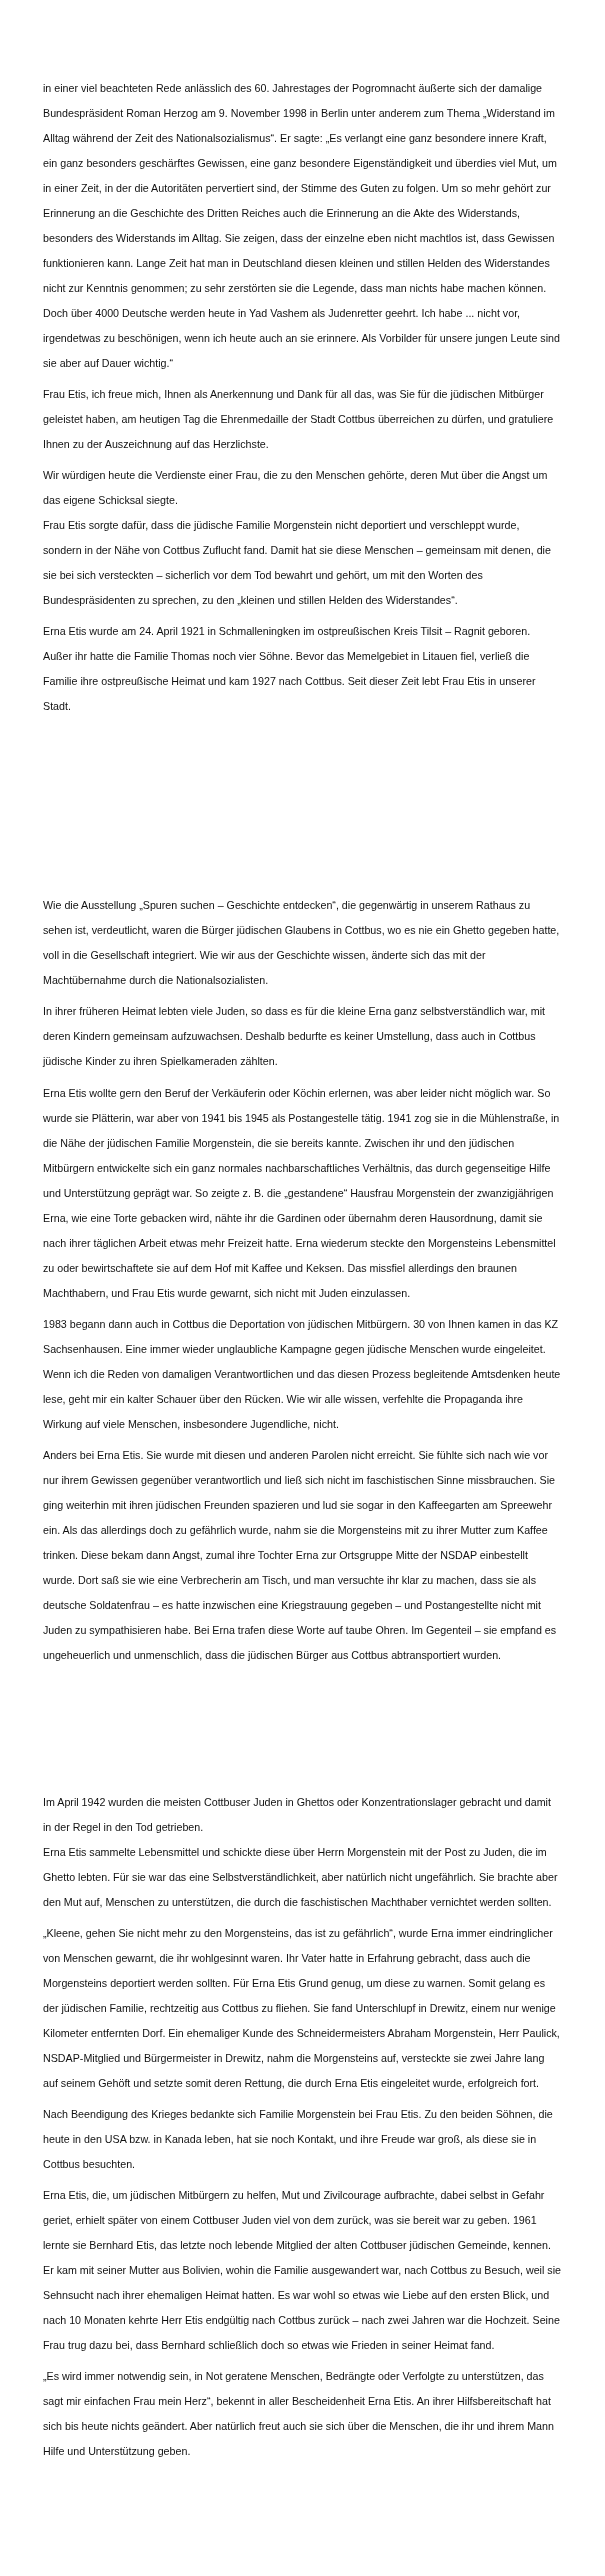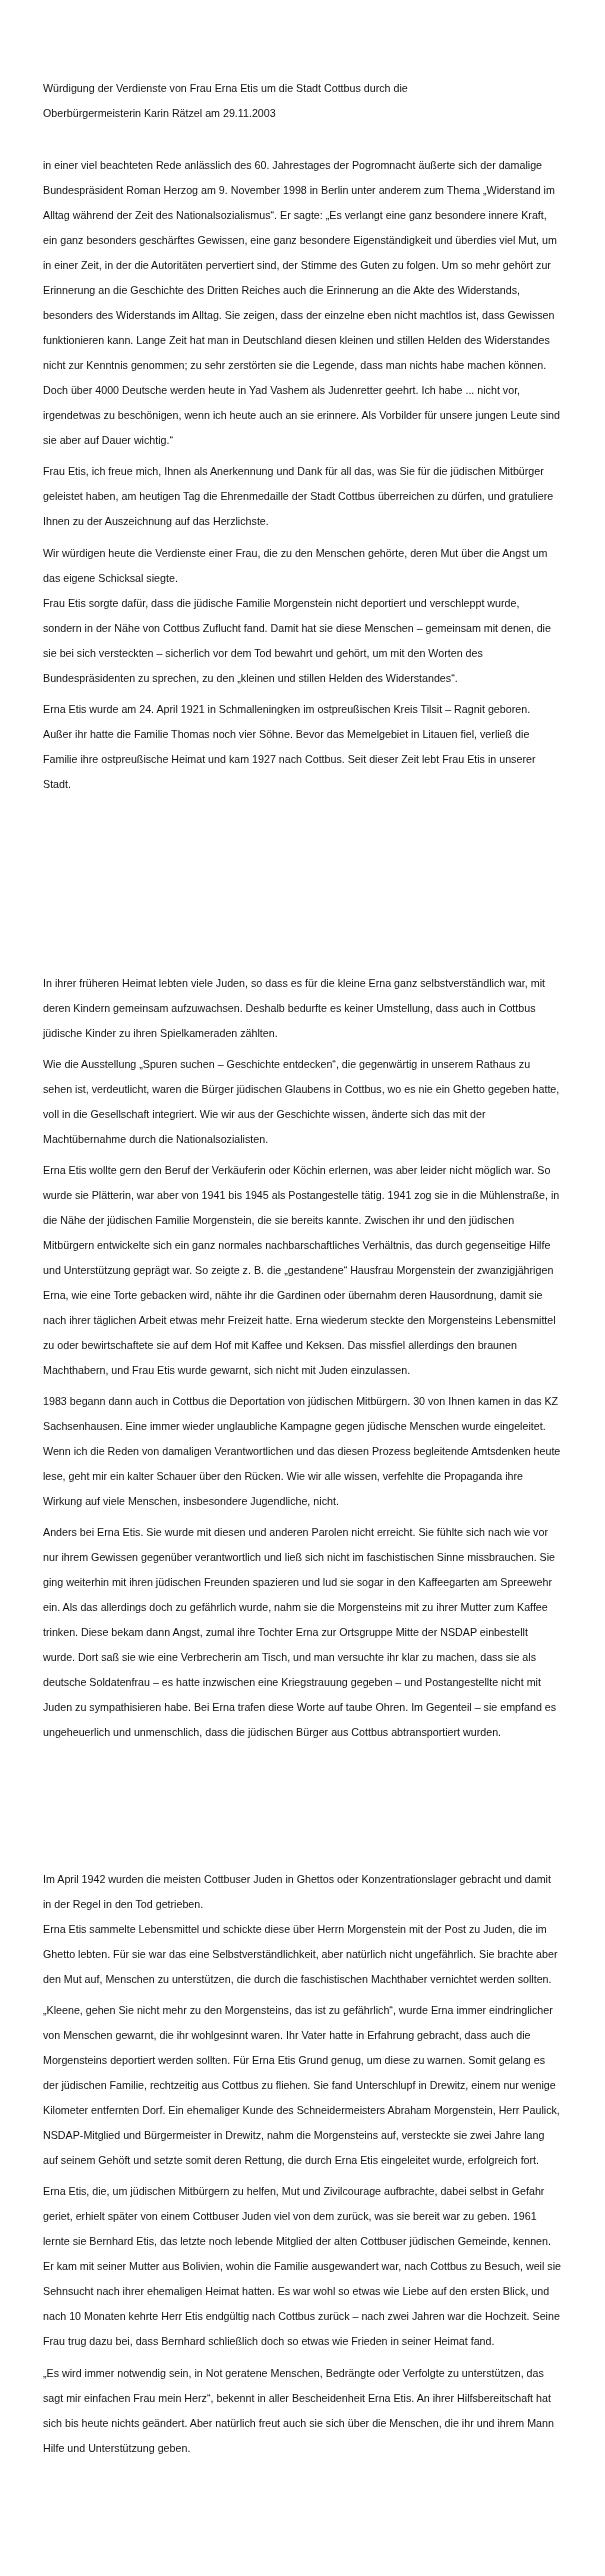--- a/index.html
+++ b/index.html
@@ -33,56 +33,55 @@
   }
   .page-gap-1 { height: 168px; }
   .page-gap-2 { height: 116px; }
 </style>
 </head>
 <body>
 
 <div class="doc">
 
   <section class="page-block">
-    <div class="para title">Würdigung der Verdienste von Frau Erna Etis um die Stadt Cottbus durch die
-Oberbürgermeisterin Karin Rätzel am 29.11.2003</div>
 
 
     <p class="para">in einer viel beachteten Rede anlässlich des 60. Jahrestages der Pogromnacht äußerte sich der damalige Bundespräsident Roman Herzog am 9. November 1998 in Berlin unter anderem zum Thema „Widerstand im Alltag während der Zeit des Nationalsozialismus“. Er sagte: „Es verlangt eine ganz besondere innere Kraft, ein ganz besonders geschärftes Gewissen, eine ganz besondere Eigenständigkeit und überdies viel Mut, um in einer Zeit, in der die Autoritäten pervertiert sind, der Stimme des Guten zu folgen. Um so mehr gehört zur Erinnerung an die Geschichte des Dritten Reiches auch die Erinnerung an die Akte des Widerstands, besonders des Widerstands im Alltag. Sie zeigen, dass der einzelne eben nicht machtlos ist, dass Gewissen funktionieren kann. Lange Zeit hat man in Deutschland diesen kleinen und stillen Helden des Widerstandes nicht zur Kenntnis genommen; zu sehr zerstörten sie die Legende, dass man nichts habe machen können. Doch über 4000 Deutsche werden heute in Yad Vashem als Judenretter geehrt. Ich habe ... nicht vor, irgendetwas zu beschönigen, wenn ich heute auch an sie erinnere. Als Vorbilder für unsere jungen Leute sind sie aber auf Dauer wichtig.“</p>
 
     <p class="para">Frau Etis, ich freue mich, Ihnen als Anerkennung und Dank für all das, was Sie für die jüdischen Mitbürger geleistet haben, am heutigen Tag die Ehrenmedaille der Stadt Cottbus überreichen zu dürfen, und gratuliere Ihnen zu der Auszeichnung auf das Herzlichste.</p>
 
     <p class="para">Wir würdigen heute die Verdienste einer Frau, die zu den Menschen gehörte, deren Mut über die Angst um das eigene Schicksal siegte.
 Frau Etis sorgte dafür, dass die jüdische Familie Morgenstein nicht deportiert und verschleppt wurde, sondern in der Nähe von Cottbus Zuflucht fand. Damit hat sie diese Menschen – gemeinsam mit denen, die sie bei sich versteckten – sicherlich vor dem Tod bewahrt und gehört, um mit den Worten des Bundespräsidenten zu sprechen, zu den „kleinen und stillen Helden des Widerstandes“.</p>
 
     <p class="para">Erna Etis wurde am 24. April 1921 in Schmalleningken im ostpreußischen Kreis Tilsit – Ragnit geboren. Außer ihr hatte die Familie Thomas noch vier Söhne. Bevor das Memelgebiet in Litauen fiel, verließ die Familie ihre ostpreußische Heimat und kam 1927 nach Cottbus. Seit dieser Zeit lebt Frau Etis in unserer Stadt.</p>
   </section>
 
   <div class="page-gap-1"></div>
 
   <section class="page-block">
+    <p class="para">Wie die Ausstellung „Spuren suchen – Geschichte entdecken“, die gegenwärtig in unserem Rathaus zu sehen ist, verdeutlicht, waren die Bürger jüdischen Glaubens in Cottbus, wo es nie ein Ghetto gegeben hatte, voll in die Gesellschaft integriert. Wie wir aus der Geschichte wissen, änderte sich das mit der Machtübernahme durch die Nationalsozialisten.</p>
+
     <p class="para">In ihrer früheren Heimat lebten viele Juden, so dass es für die kleine Erna ganz selbstverständlich war, mit deren Kindern gemeinsam aufzuwachsen. Deshalb bedurfte es keiner Umstellung, dass auch in Cottbus jüdische Kinder zu ihren Spielkameraden zählten.</p>
-
-    <p class="para">Wie die Ausstellung „Spuren suchen – Geschichte entdecken“, die gegenwärtig in unserem Rathaus zu sehen ist, verdeutlicht, waren die Bürger jüdischen Glaubens in Cottbus, wo es nie ein Ghetto gegeben hatte, voll in die Gesellschaft integriert. Wie wir aus der Geschichte wissen, änderte sich das mit der Machtübernahme durch die Nationalsozialisten.</p>
 
     <p class="para">Erna Etis wollte gern den Beruf der Verkäuferin oder Köchin erlernen, was aber leider nicht möglich war. So wurde sie Plätterin, war aber von 1941 bis 1945 als Postangestelle tätig. 1941 zog sie in die Mühlenstraße, in die Nähe der jüdischen Familie Morgenstein, die sie bereits kannte. Zwischen ihr und den jüdischen Mitbürgern entwickelte sich ein ganz normales nachbarschaftliches Verhältnis, das durch gegenseitige Hilfe und Unterstützung geprägt war. So zeigte z. B. die „gestandene“ Hausfrau Morgenstein der zwanzigjährigen Erna, wie eine Torte gebacken wird, nähte ihr die Gardinen oder übernahm deren Hausordnung, damit sie nach ihrer täglichen Arbeit etwas mehr Freizeit hatte. Erna wiederum steckte den Morgensteins Lebensmittel zu oder bewirtschaftete sie auf dem Hof mit Kaffee und Keksen. Das missfiel allerdings den braunen Machthabern, und Frau Etis wurde gewarnt, sich nicht mit Juden einzulassen.</p>
 
     <p class="para">1983 begann dann auch in Cottbus die Deportation von jüdischen Mitbürgern. 30 von Ihnen kamen in das KZ Sachsenhausen. Eine immer wieder unglaubliche Kampagne gegen jüdische Menschen wurde eingeleitet. Wenn ich die Reden von damaligen Verantwortlichen und das diesen Prozess begleitende Amtsdenken heute lese, geht mir ein kalter Schauer über den Rücken. Wie wir alle wissen, verfehlte die Propaganda ihre Wirkung auf viele Menschen, insbesondere Jugendliche, nicht.</p>
 
     <p class="para">Anders bei Erna Etis. Sie wurde mit diesen und anderen Parolen nicht erreicht. Sie fühlte sich nach wie vor nur ihrem Gewissen gegenüber verantwortlich und ließ sich nicht im faschistischen Sinne missbrauchen. Sie ging weiterhin mit ihren jüdischen Freunden spazieren und lud sie sogar in den Kaffeegarten am Spreewehr ein. Als das allerdings doch zu gefährlich wurde, nahm sie die Morgensteins mit zu ihrer Mutter zum Kaffee trinken. Diese bekam dann Angst, zumal ihre Tochter Erna zur Ortsgruppe Mitte der NSDAP einbestellt wurde. Dort saß sie wie eine Verbrecherin am Tisch, und man versuchte ihr klar zu machen, dass sie als deutsche Soldatenfrau – es hatte inzwischen eine Kriegstrauung gegeben – und Postangestellte nicht mit Juden zu sympathisieren habe. Bei Erna trafen diese Worte auf taube Ohren. Im Gegenteil – sie empfand es ungeheuerlich und unmenschlich, dass die jüdischen Bürger aus Cottbus abtransportiert wurden.</p>
   </section>
 
   <div class="page-gap-2"></div>
 
   <section class="page-block">
     <p class="para">Im April 1942 wurden die meisten Cottbuser Juden in Ghettos oder Konzentrationslager gebracht und damit in der Regel in den Tod getrieben.
 Erna Etis sammelte Lebensmittel und schickte diese über Herrn Morgenstein mit der Post zu Juden, die im Ghetto lebten. Für sie war das eine Selbstverständlichkeit, aber natürlich nicht ungefährlich. Sie brachte aber den Mut auf, Menschen zu unterstützen, die durch die faschistischen Machthaber vernichtet werden sollten.</p>
 
     <p class="para">„Kleene, gehen Sie nicht mehr zu den Morgensteins, das ist zu gefährlich“, wurde Erna immer eindringlicher von Menschen gewarnt, die ihr wohlgesinnt waren. Ihr Vater hatte in Erfahrung gebracht, dass auch die Morgensteins deportiert werden sollten. Für Erna Etis Grund genug, um diese zu warnen. Somit gelang es der jüdischen Familie, rechtzeitig aus Cottbus zu fliehen. Sie fand Unterschlupf in Drewitz, einem nur wenige Kilometer entfernten Dorf. Ein ehemaliger Kunde des Schneidermeisters Abraham Morgenstein, Herr Paulick, NSDAP-Mitglied und Bürgermeister in Drewitz, nahm die Morgensteins auf, versteckte sie zwei Jahre lang auf seinem Gehöft und setzte somit deren Rettung, die durch Erna Etis eingeleitet wurde, erfolgreich fort.</p>
 
+    <p class="para">Nach Beendigung des Krieges bedankte sich Familie Morgenstein bei Frau Etis. Zu den beiden Söhnen, die heute in den USA bzw. in Kanada leben, hat sie noch Kontakt, und ihre Freude war groß, als diese sie in Cottbus besuchten.</p>
 
     <p class="para">Erna Etis, die, um jüdischen Mitbürgern zu helfen, Mut und Zivilcourage aufbrachte, dabei selbst in Gefahr geriet, erhielt später von einem Cottbuser Juden viel von dem zurück, was sie bereit war zu geben. 1961 lernte sie Bernhard Etis, das letzte noch lebende Mitglied der alten Cottbuser jüdischen Gemeinde, kennen. Er kam mit seiner Mutter aus Bolivien, wohin die Familie ausgewandert war, nach Cottbus zu Besuch, weil sie Sehnsucht nach ihrer ehemaligen Heimat hatten. Es war wohl so etwas wie Liebe auf den ersten Blick, und nach 10 Monaten kehrte Herr Etis endgültig nach Cottbus zurück – nach zwei Jahren war die Hochzeit. Seine Frau trug dazu bei, dass Bernhard schließlich doch so etwas wie Frieden in seiner Heimat fand.</p>
 
     <p class="para">„Es wird immer notwendig sein, in Not geratene Menschen, Bedrängte oder Verfolgte zu unterstützen, das sagt mir einfachen Frau mein Herz“, bekennt in aller Bescheidenheit Erna Etis. An ihrer Hilfsbereitschaft hat sich bis heute nichts geändert. Aber natürlich freut auch sie sich über die Menschen, die ihr und ihrem Mann Hilfe und Unterstützung geben.</p>
 
   </section>
 
 </div>
 
 

